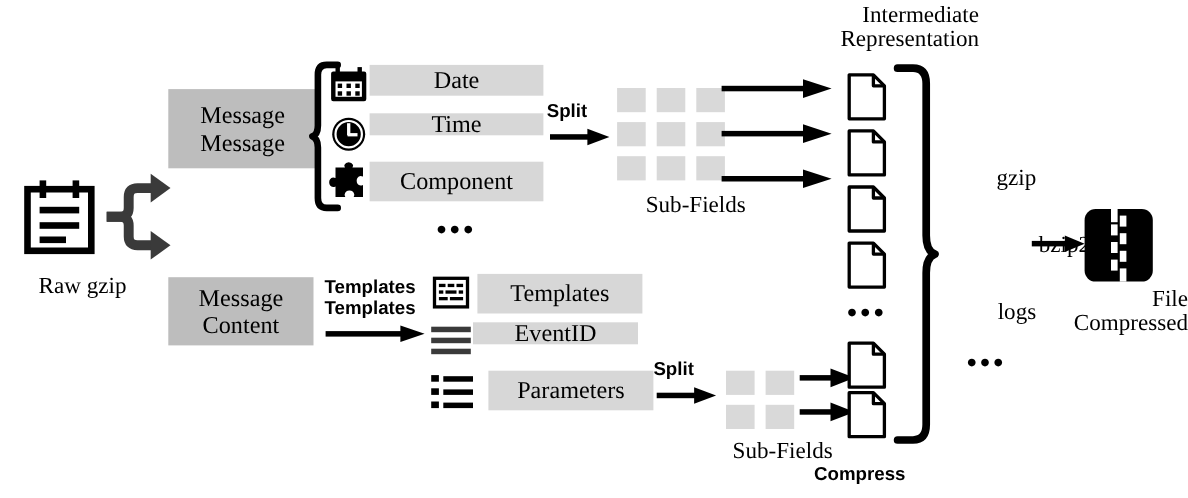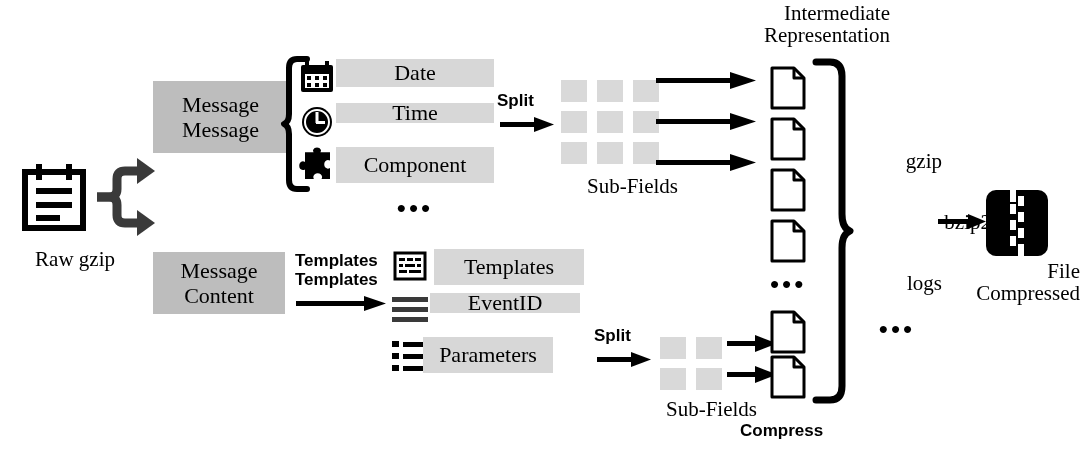--- a/index.html
+++ b/index.html
@@ -172,21 +172,21 @@
     <rect x="11" y="26" width="27" height="5" fill="#000"></rect>
   </svg>
 </div>
 
 <div class="abs fieldbox" style="left:434px;top:249px;width:150px;height:36px;">
   <span>Templates</span>
 </div>
 <div class="abs fieldbox" style="left:430px;top:293px;width:150px;height:20px;">
   <span>EventID</span>
 </div>
-<div class="abs fieldbox" style="left:423px;top:337px;width:130px;height:36px;">
+<div class="abs fieldbox" style="left:444px;top:337px;width:150px;height:36px;">
   <span>Parameters</span>
 </div>
 
 <div class="abs capb" style="left:594px;top:327px;width:62px;">Split</div>
 <div class="abs" style="left:597px;top:350px;">
   <svg width="56" height="20" viewBox="0 0 56 20">
     <rect x="0" y="7" width="38" height="5" fill="#000"></rect>
     <path d="M34 2 L54 9.5 L34 17 Z" fill="#000"></path>
   </svg>
 </div>

